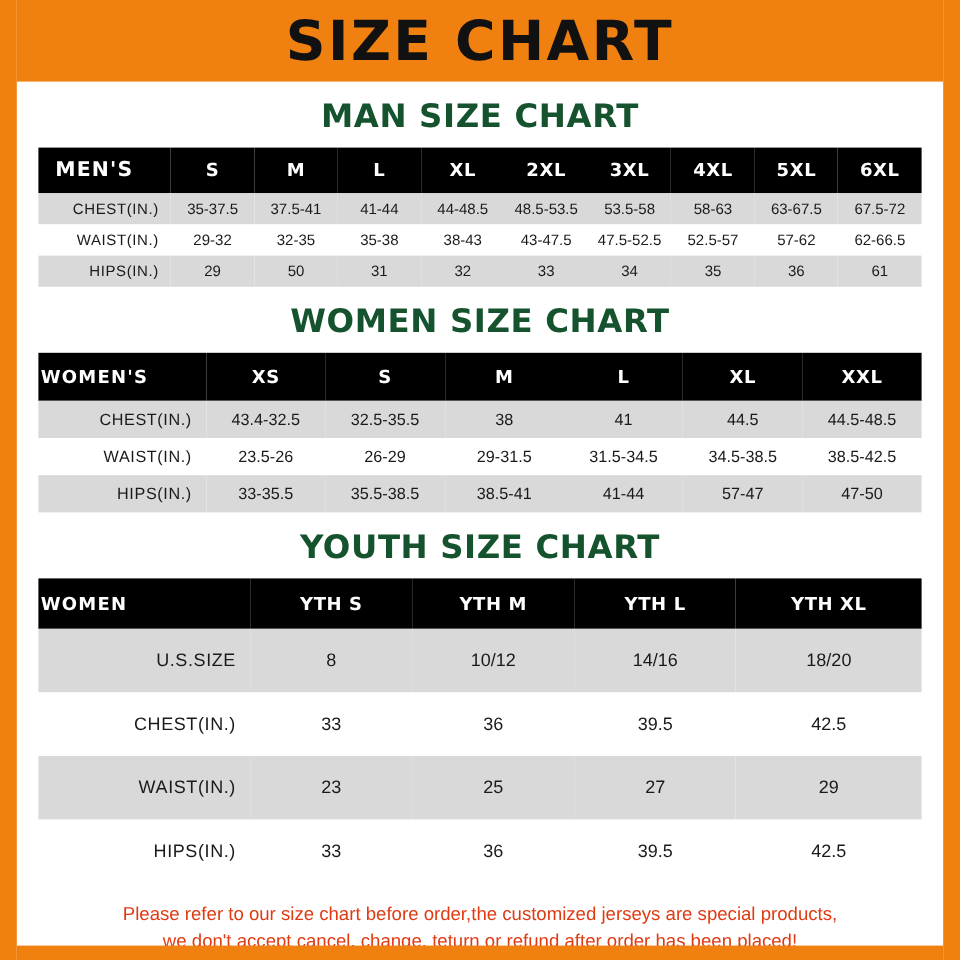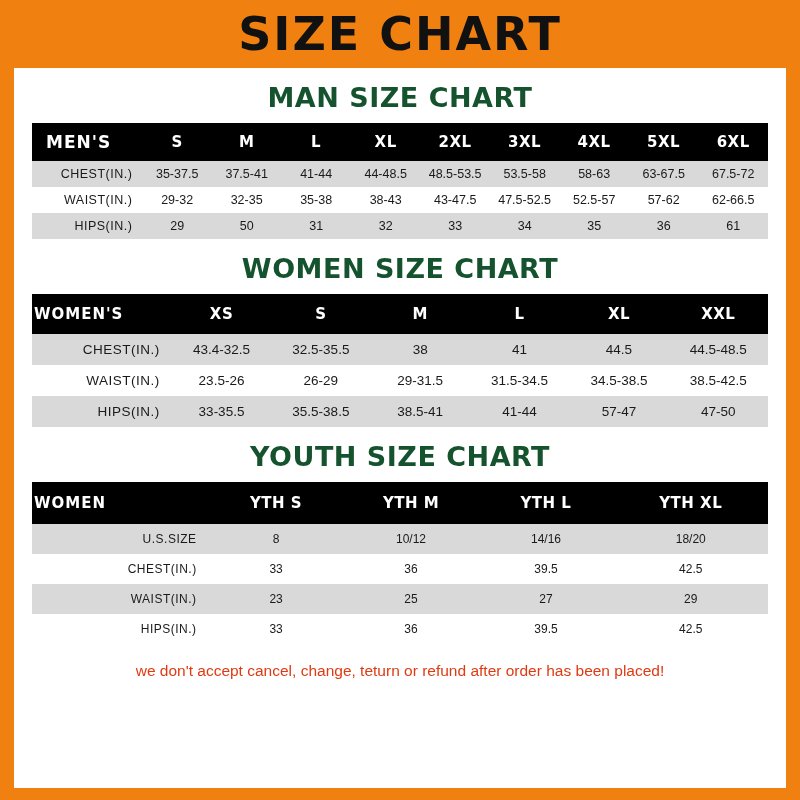--- a/index.html
+++ b/index.html
@@ -82,21 +82,21 @@
   tbody tr.plain td { background: #ffffff; }
 
   
   table.men col.c0 { width: 15%; }
   
   table.women thead th { font-size: 15px; padding: 11px 2px; }
   table.women tbody td { font-size: 13.5px; padding: 8px 2px; }
   table.women tbody td.rowlabel { text-align: right; padding-right: 12px; }
   
   table.youth thead th { font-size: 15px; padding: 12px 2px; }
-  table.youth tbody td { font-size: 12px; padding: 8px 2px; }
+  table.youth tbody td { font-size: 15px; padding: 18px 2px; }
   table.youth tbody td.rowlabel { text-align: right; padding-right: 12px; }
 
   .footer {
     margin-top: 16px;
     padding: 0 16px;
     text-align: center;
   }
   .footer p {
     margin: 0;
     color: #e03a12;
@@ -291,17 +291,18 @@
           <td>33</td>
           <td>36</td>
           <td>39.5</td>
           <td>42.5</td>
         </tr>
       </tbody>
     </table>
   </div>
 
   <div class="footer">
+    <p>Please refer to our size chart before order,the customized jerseys are special products,</p>
     <p>we don't accept cancel, change, teturn or refund after order has been placed!</p>
   </div>
 
   <div class="bottom-bar"></div>
 </div>
 
 </body></html>

